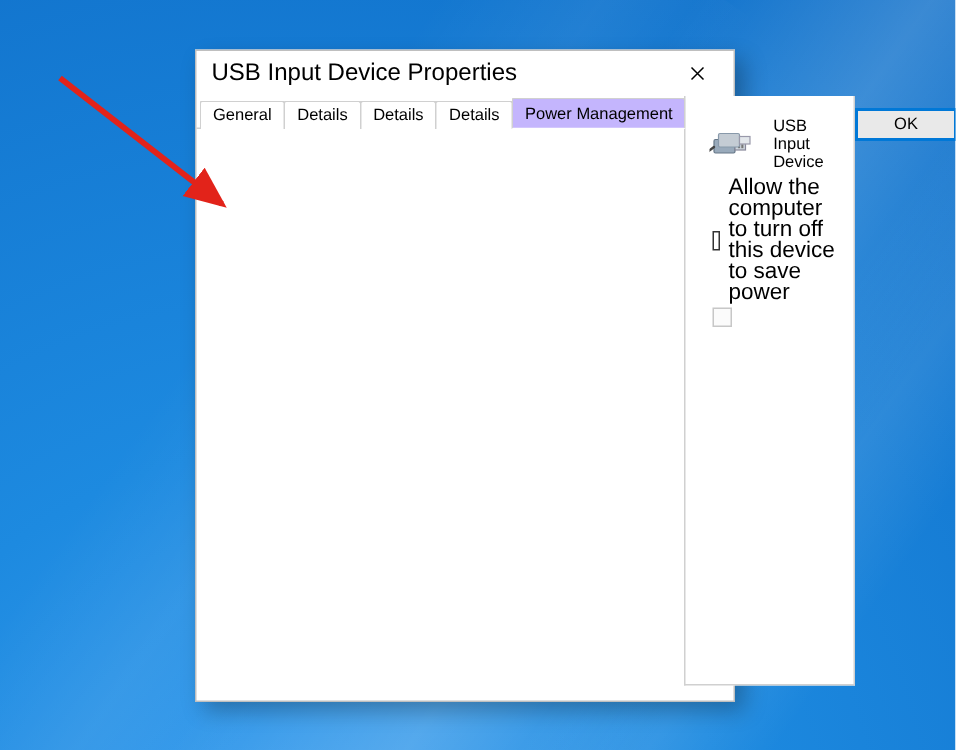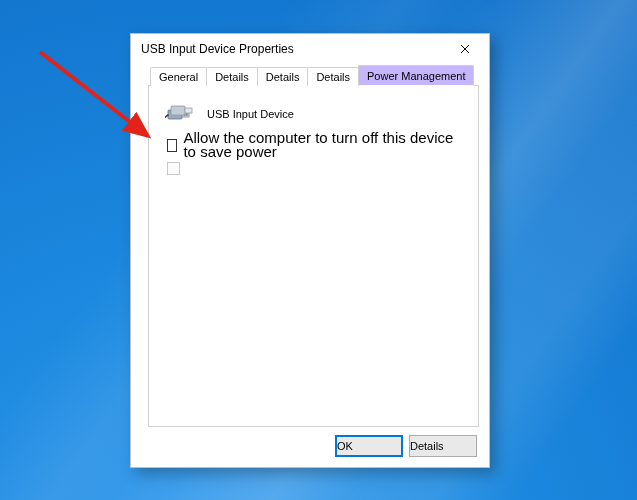--- a/index.html
+++ b/index.html
@@ -40,38 +40,37 @@
     display: flex;
     flex-direction: column;
     box-sizing: border-box;
   }
   .titlebar {
     height: 30px;
     display: flex;
     align-items: center;
     padding: 0 4px 0 10px;
     color: #000;
-    font-size: 12px;
+    font-size: 16px;
   }
   .titlebar .title { flex: 1; }
   .titlebar .close {
     width: 40px;
     height: 26px;
     display: flex;
     align-items: center;
     justify-content: center;
     font-size: 14px;
     color: #000;
     font-family: Arial, sans-serif;
   }
   .client {
     flex: 1;
-    padding: 0 10px 10px 17px;
-    display: flex;
-    flex-direction: column;
+    padding: 0 10px 10px 0;
+    display: flex;
   }
   .tabs {
     position: relative;
     height: 21px;
     border-bottom: 1px solid #d0d0d0;
     display: flex;
     align-items: flex-end;
     padding-left: 2px;
     gap: 0;
   }
@@ -138,20 +137,21 @@
     padding: 8px 2px 0 0;
   }
   .btn {
     min-width: 68px;
     height: 22px;
     font-size: 11px;
     background: #e9e9e9;
     border: 1px solid #acacac;
     display: flex;
     align-items: center;
+    justify-content: center;
     box-sizing: border-box;
   }
   .btn.default {
     border: 2px solid #0078d7;
     background: #e9e9e9;
   }
 
   
   .arrow-svg {
     position: absolute;

